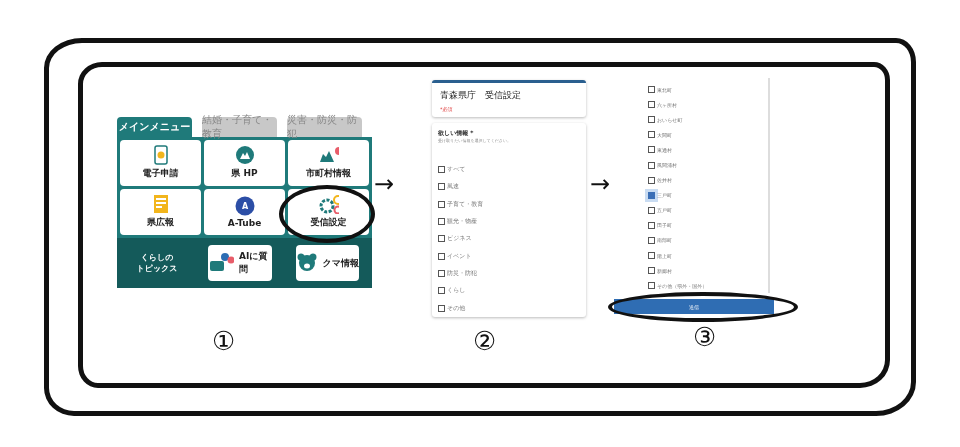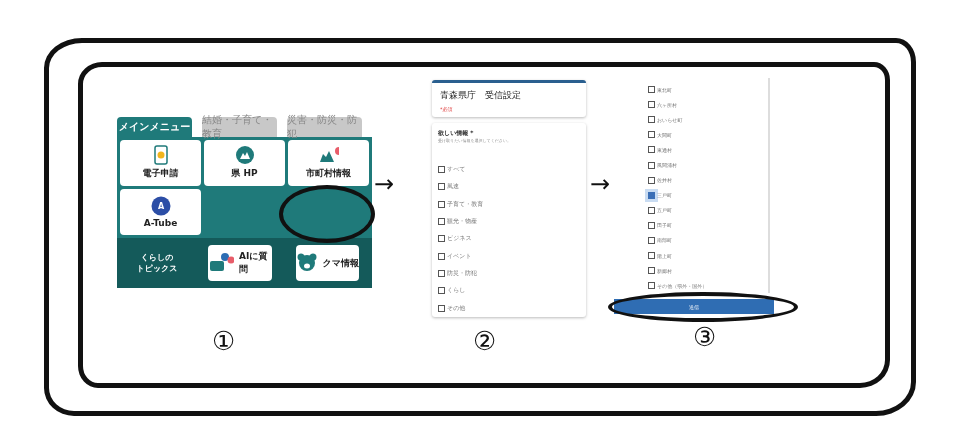--- a/index.html
+++ b/index.html
@@ -80,26 +80,47 @@
         <span class="ic">
             <svg width="28" height="18">
               <path d="M1 16 L4 8 L7 11 L10 5 L15 16Z" fill="#1f7a7a"></path>
               <rect x="16" y="1" width="11" height="8" rx="4" fill="#e85d6a"></rect>
             </svg>
           </span>
         <span>市町村情報</span>
       </div>
       <div class="cell">
         <span class="ic">
+            <svg width="16" height="20">
+              <rect x="1" y="1" width="14" height="18" fill="#f2b51c"></rect>
+              <rect x="3" y="4" width="10" height="2" fill="#fff"></rect>
+              <rect x="3" y="8" width="10" height="2" fill="#fff"></rect>
+              <rect x="3" y="12" width="6" height="2" fill="#fff"></rect>
+            </svg>
+          </span>
+        <span>県広報</span>
+      </div>
+      <div class="cell">
+        <span class="ic">
             <svg width="20" height="20">
               <circle cx="10" cy="10" r="9.5" fill="#2c4ea6"></circle>
               <text x="10" y="13" font-size="8" fill="#fff" text-anchor="middle" font-family="DejaVu Sans, sans-serif" font-weight="bold">A</text>
             </svg>
           </span>
         <span>A-Tube</span>
+      </div>
+      <div class="cell">
+        <span class="ic">
+            <svg width="24" height="20">
+              <circle cx="8" cy="12" r="6" fill="none" stroke="#1f7a7a" stroke-width="3" stroke-dasharray="3 1.5"></circle>
+              <circle cx="19" cy="6" r="4" fill="none" stroke="#f2b51c" stroke-width="2"></circle>
+              <circle cx="19" cy="16" r="3.5" fill="none" stroke="#e85d6a" stroke-width="2"></circle>
+            </svg>
+          </span>
+        <span>受信設定</span>
       </div>
     </div>
   </div>
   <div class="topics">
     <div class="topics-label">
       <div>くらしの</div>
       <div>トピックス</div>
     </div>
     <div class="topic-btn">
       <span><svg width="26" height="20">

